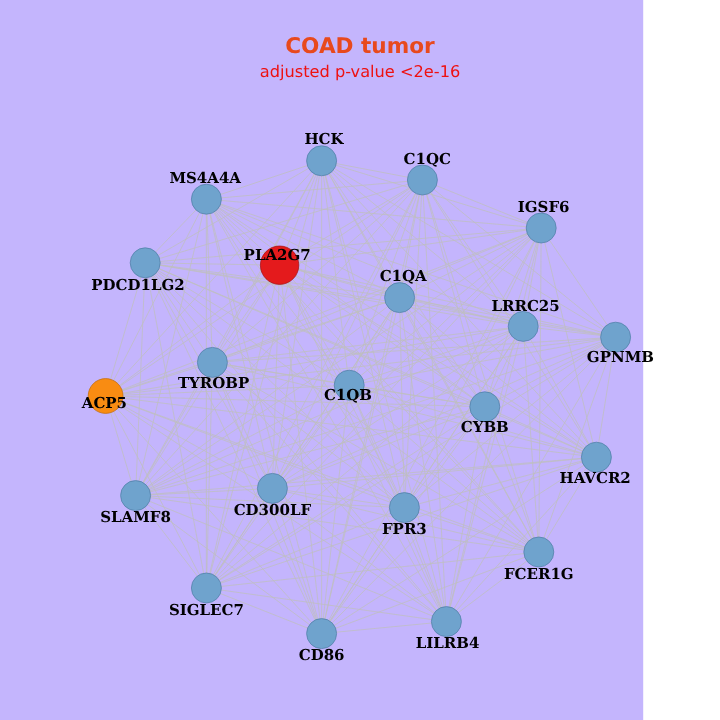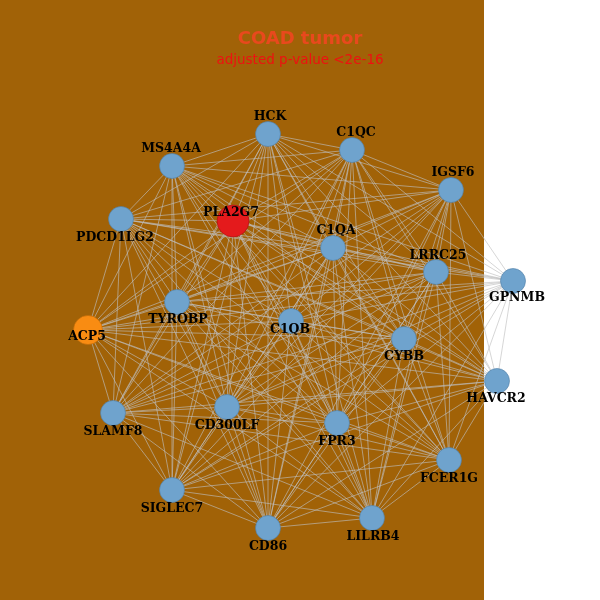--- a/index.html
+++ b/index.html
@@ -5,23 +5,23 @@
   html, body {
     margin: 0;
     padding: 0;
     background: #ffffff;
     width: 600px;
     height: 600px;
     overflow: hidden;
   }
   .stage {
     position: relative;
-    width: 484px;
+    width: 536px;
     height: 600px;
-    background: #a16207;
+    background: #c4b5fd;
   }
   svg { display: block; }
   .fig-title {
     font-family: "DejaVu Sans", "Liberation Sans", sans-serif;
     font-weight: 700;
     font-size: 18px;
   }
   .fig-subtitle {
     font-family: "DejaVu Sans", "Liberation Sans", sans-serif;
     font-weight: 400;

